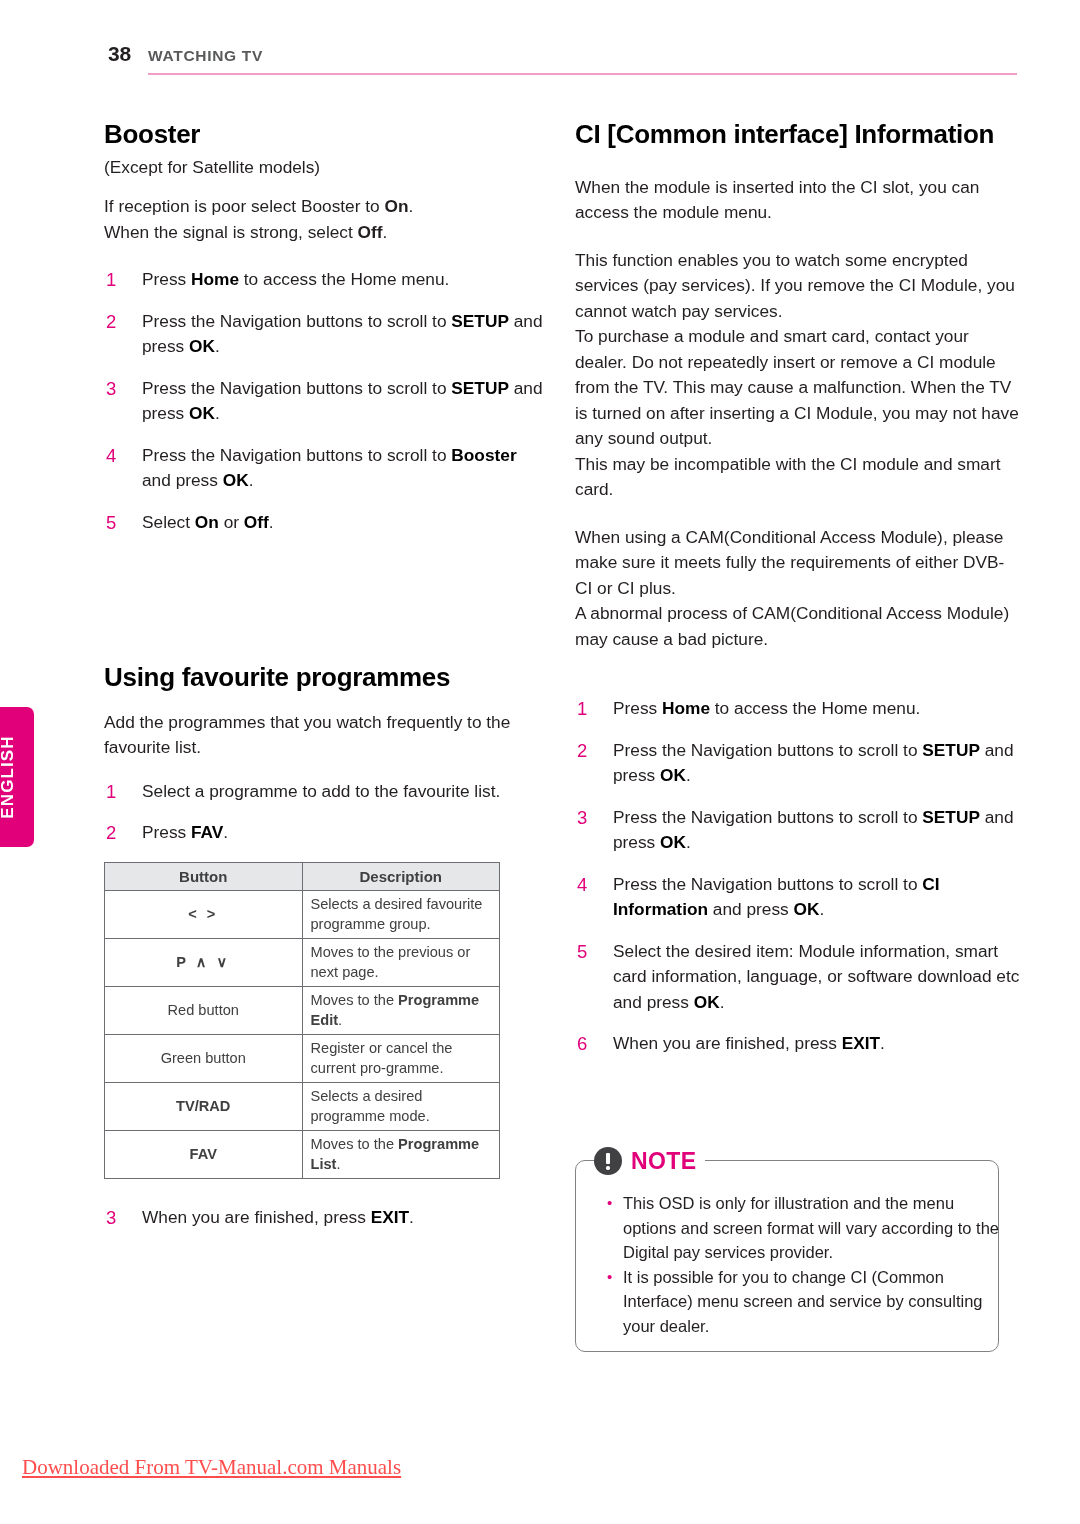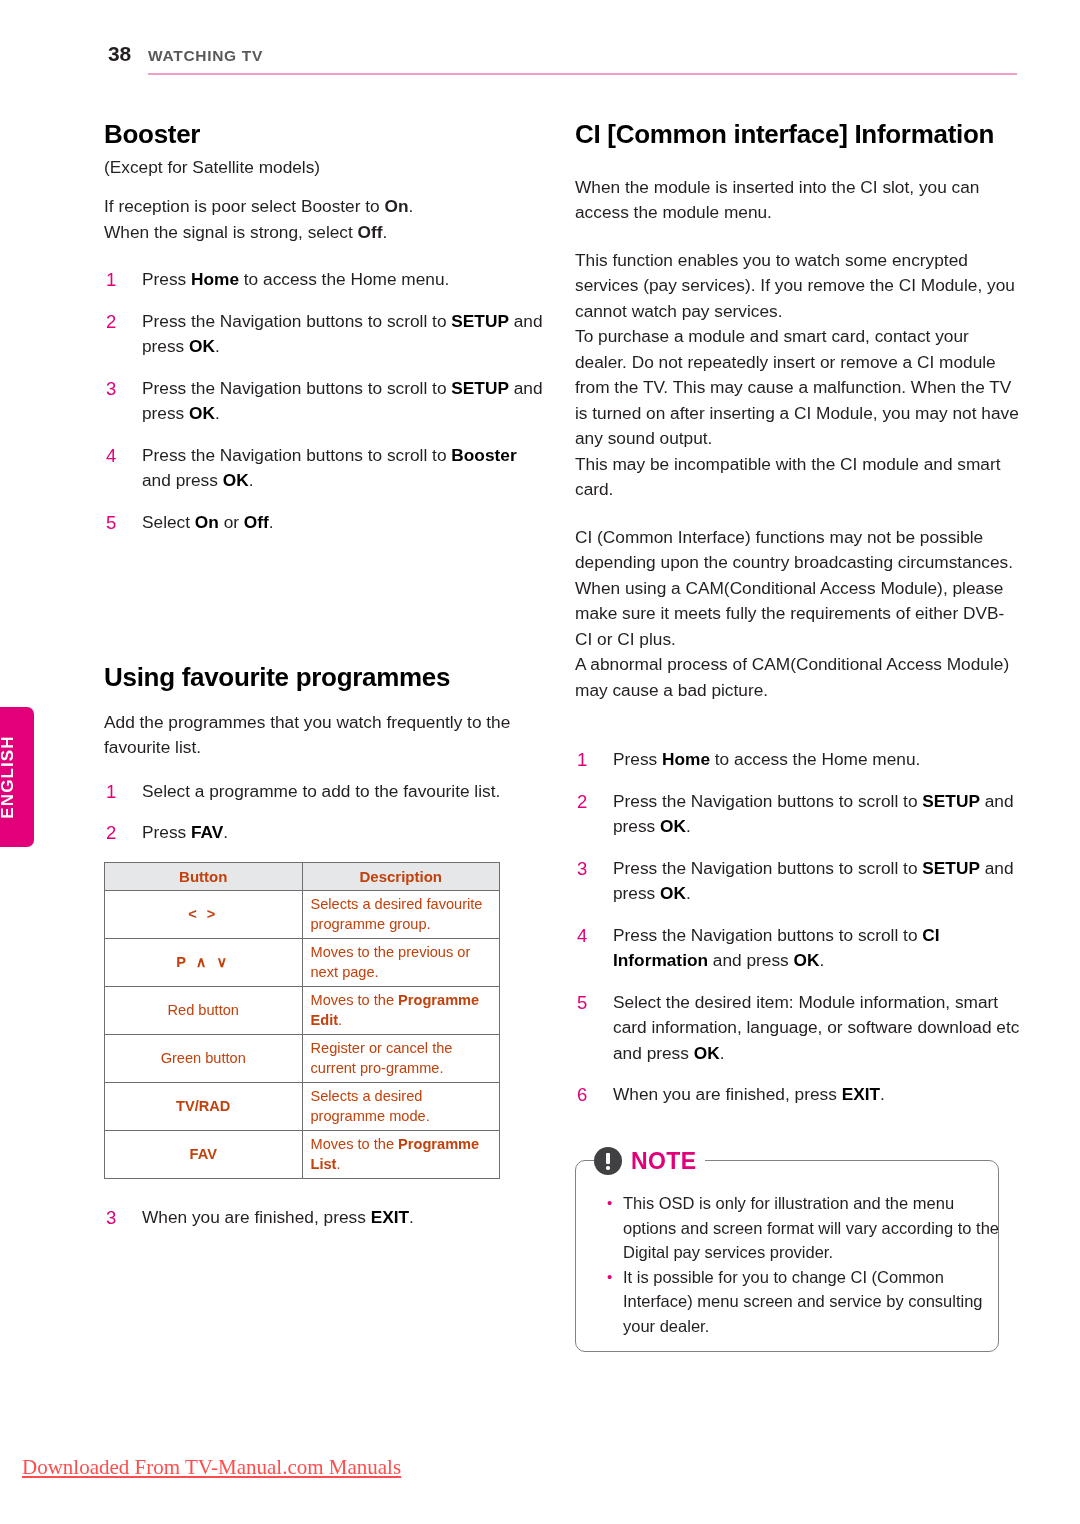--- a/index.html
+++ b/index.html
@@ -126,21 +126,21 @@
   #button-table {
     border-collapse: collapse;
     width: 396px;
     margin-top: 6px;
     table-layout: fixed;
   }
   #button-table td, #button-table th {
     border: 1.4px solid #6d6e71;
     font-size: 14.6px;
     line-height: 19.5px;
-    color: #c2410c;
+    color: #404040;
     padding: 4px 6px;
     vertical-align: middle;
     margin-top: 16px;
   }
   #button-table th {
     background: #e6e7e8;
     font-weight: bold;
     text-align: center;
     font-size: 15px;
     padding: 4px 6px;
@@ -332,21 +332,20 @@
 </div>
 
 <div id="right-column" class="column">
   <h2 class="section-heading">CI [Common interface] Information</h2>
   <div class="gap-26"></div>
   <div id="ci-paragraphs">
       <p class="body-text" style="margin-bottom: 22px;">When the module is inserted into the CI slot, you can access the module menu.</p>
       <p class="body-text" style="margin-bottom: 0px;">This function enables you to watch some encrypted services (pay services). If you remove the CI Module, you cannot watch pay services.</p>
       <p class="body-text" style="margin-bottom: 0px;">To purchase a module and smart card, contact your dealer. Do not repeatedly insert or remove a CI module from the TV. This may cause a malfunction. When the TV is turned on after inserting a CI Module, you may not have any sound output.</p>
       <p class="body-text" style="margin-bottom: 22px;">This may be incompatible with the CI module and smart card.</p>
-      <p class="body-text" style="margin-bottom: 0px;">CI (Common Interface) functions may not be possible depending upon the country broadcasting circumstances.</p>
       <p class="body-text" style="margin-bottom: 0px;">When using a CAM(Conditional Access Module), please make sure it meets fully the requirements of either DVB-CI or CI plus.</p>
       <p class="body-text" style="margin-bottom: 22px;">A abnormal process of CAM(Conditional Access Module) may cause a bad picture.</p>
     </div>
   <div class="gap-22"></div>
   <div id="ci-steps">
       <div class="step"><span class="step-number">1</span><span class="step-text">Press <b>Home</b> to access the Home menu.</span></div>
       <div class="step"><span class="step-number">2</span><span class="step-text">Press the Navigation buttons to scroll to <b>SETUP</b> and press <b>OK</b>.</span></div>
       <div class="step"><span class="step-number">3</span><span class="step-text">Press the Navigation buttons to scroll to <b>SETUP</b> and press <b>OK</b>.</span></div>
       <div class="step"><span class="step-number">4</span><span class="step-text">Press the Navigation buttons to scroll to <b>CI Information</b> and press <b>OK</b>.</span></div>
       <div class="step"><span class="step-number">5</span><span class="step-text">Select the desired item: Module information, smart card information, language, or software download etc and press <b>OK</b>.</span></div>

